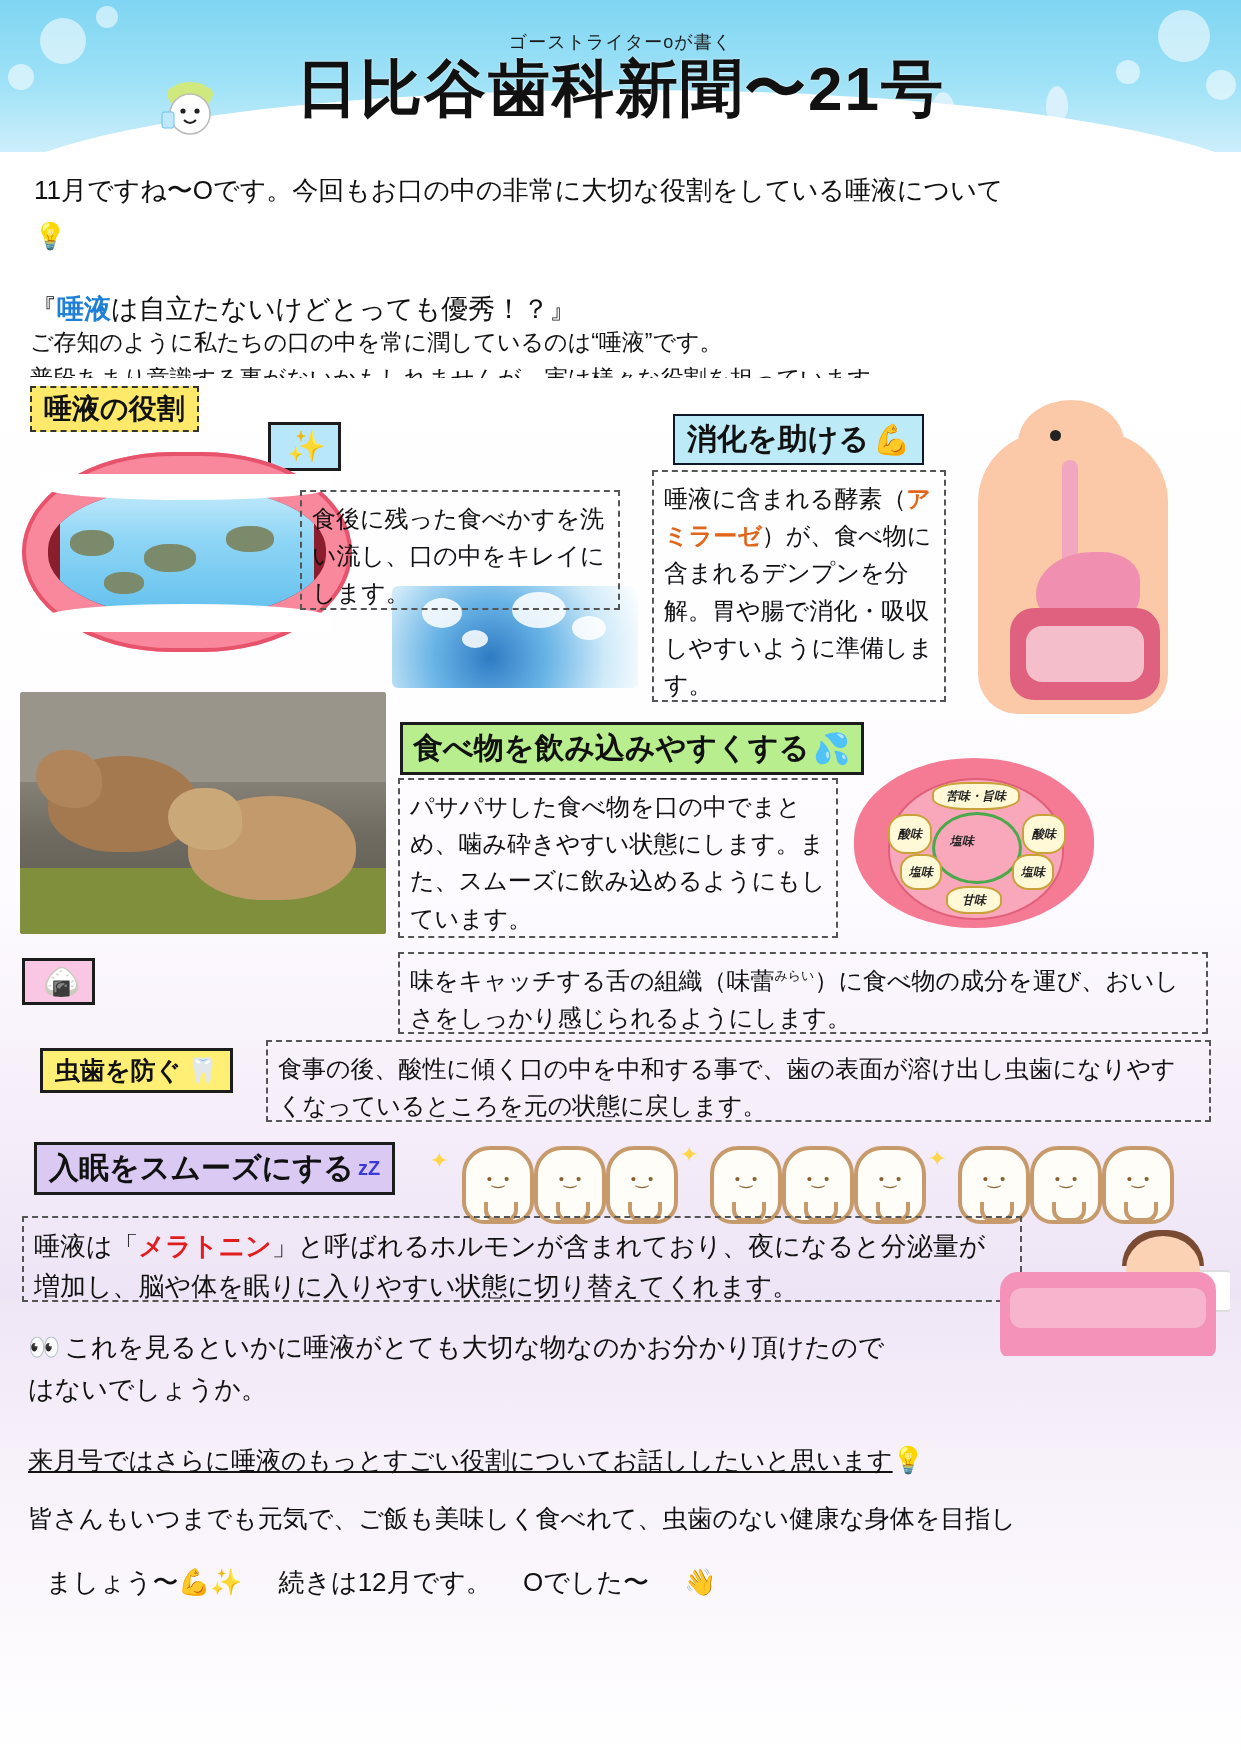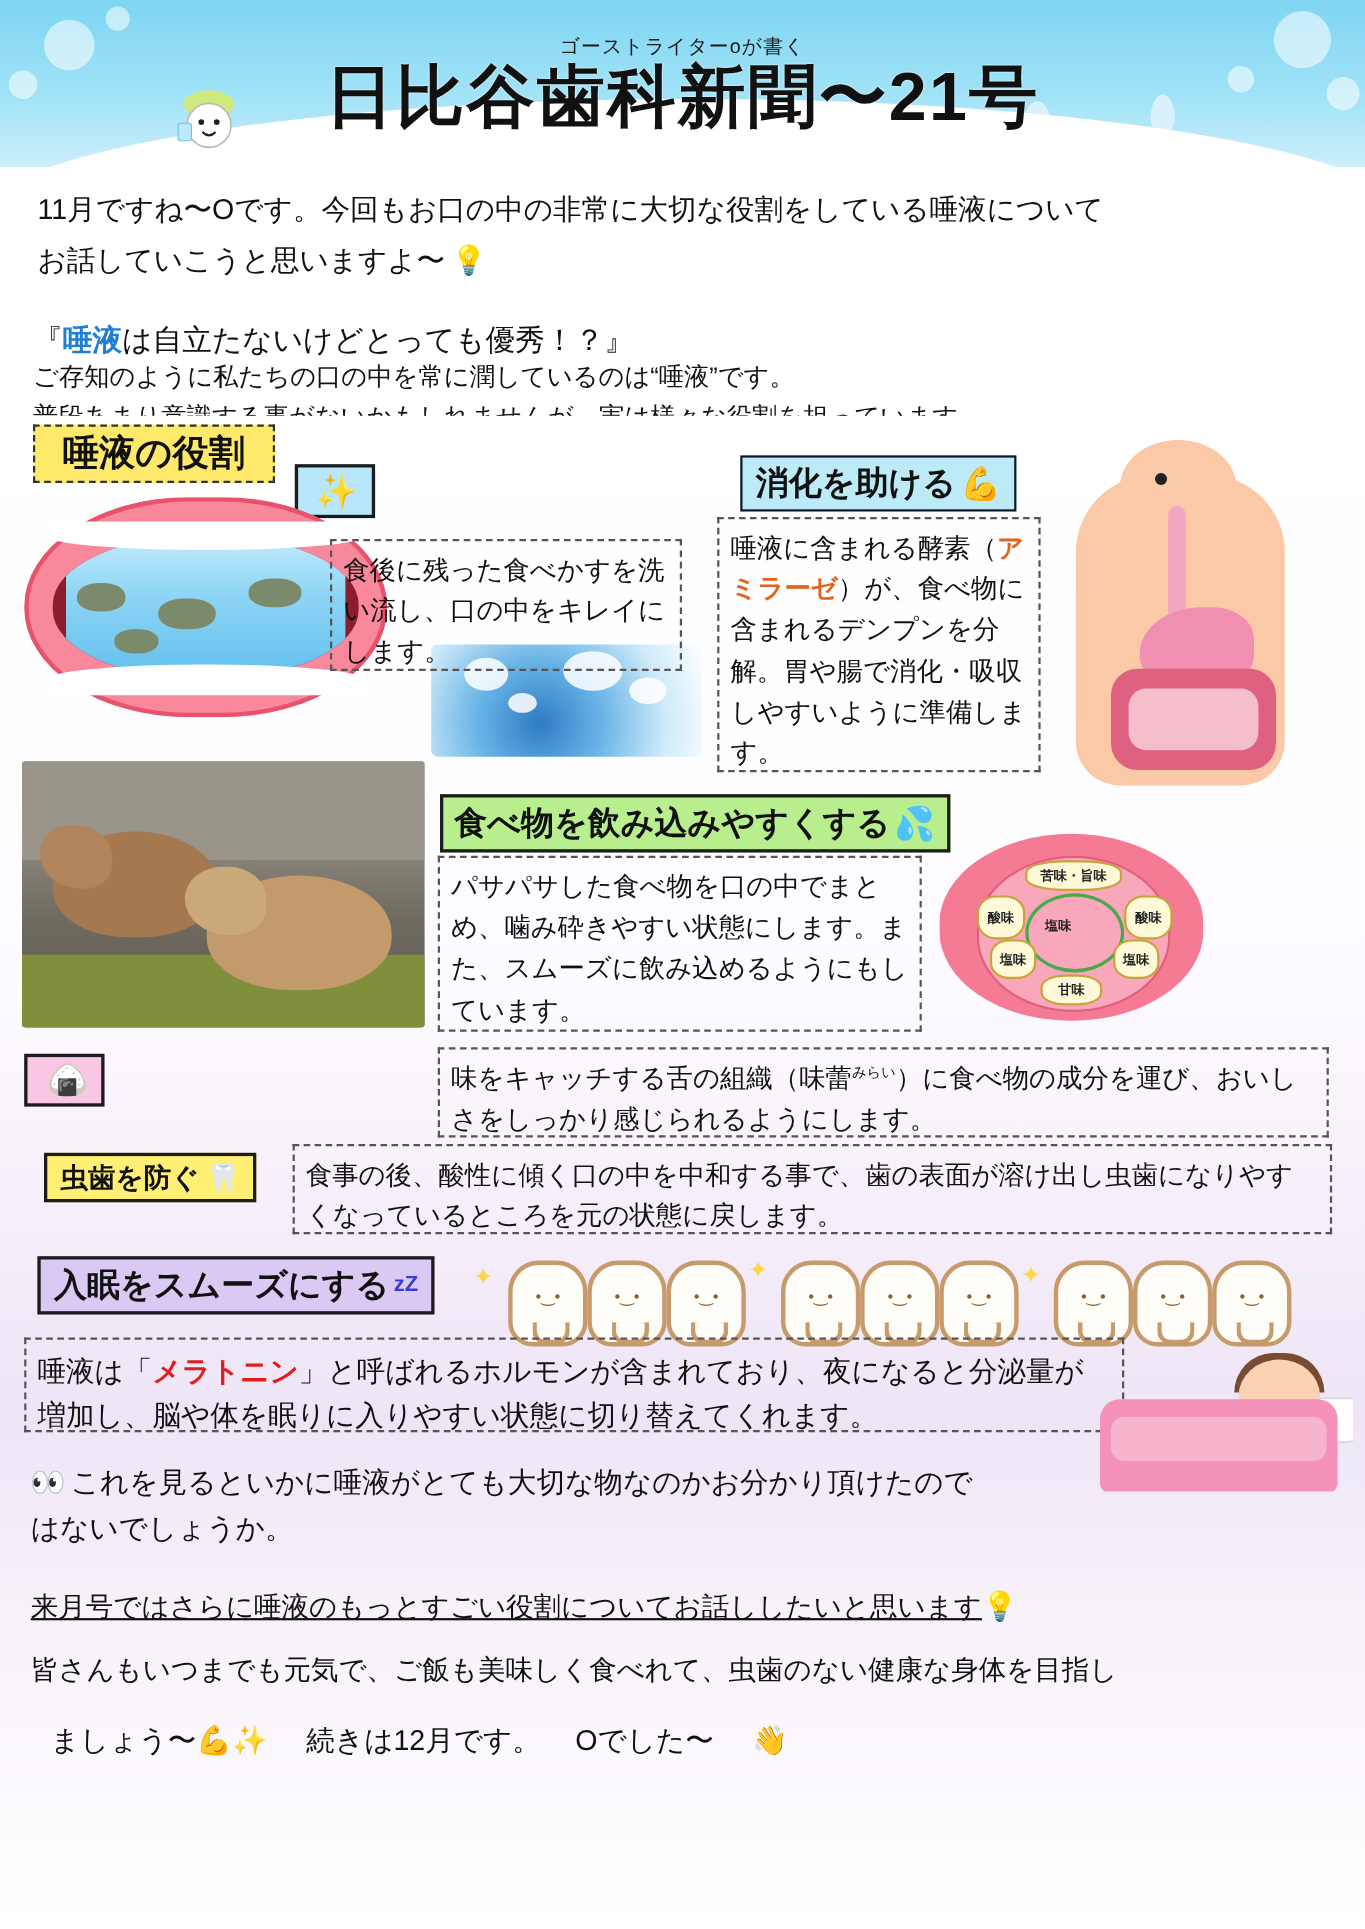--- a/index.html
+++ b/index.html
@@ -53,22 +53,22 @@
   .tailbg{
     position:absolute;left:0;top:1300px;width:1241px;height:454px;
     background:linear-gradient(180deg,#efe6f6 0%,#f7f1fa 35%,#ffffff 100%);
   }
   
   .lbl{
     position:absolute;font-weight:bold;color:#111;display:flex;align-items:center;
     box-sizing:border-box;
   }
   .lbl-role{
-    left:30px;top:386px;font-size:33px;background:#ffe96b;
-    border:2px dashed #333;padding:2px 25px;
+    left:30px;top:386px;font-size:28px;background:#ffe96b;
+    border:2px dashed #333;padding:2px 12px;
   }
   .lbl-clean{
     left:268px;top:422px;font-size:31px;background:#b8e7fb;border:3px solid #1c1c1c;
     padding:3px 12px;
   }
   .lbl-digest{
     left:673px;top:414px;font-size:30px;background:#bdeaf7;border:2px solid #0f172a;
     padding:3px 12px;
   }
   .lbl-swallow{
@@ -96,21 +96,21 @@
   .box-clean{left:300px;top:490px;width:320px;height:120px;}
   .box-digest{left:652px;top:470px;width:294px;height:232px;}
   .box-swallow{left:398px;top:778px;width:440px;height:160px;}
   .box-tasty{left:398px;top:952px;width:810px;height:82px;font-size:24px;}
   .box-cavity{left:266px;top:1040px;width:945px;height:82px;}
   .box-melatonin{left:22px;top:1216px;width:1000px;height:86px;font-size:26px;}
   .orange{color:#e1661b;font-weight:bold;}
   .red{color:#e11d1d;font-weight:bold;}
   .ruby{font-size:13px;vertical-align:super;}
   
-  .img{position:absolute;overflow:hidden;}
+  .img{position:absolute;overflow:hidden;font-style:italic;}
   
   .mouth{left:22px;top:452px;width:330px;height:200px;}
   .mouth .lipshape{
     position:absolute;left:0;top:0;width:330px;height:200px;
     background:#f9889c;border-radius:50%/55%;
     box-shadow:inset 0 0 0 4px #e8536c;
   }
   .mouth .inner{
     position:absolute;left:26px;top:34px;width:278px;height:132px;
     background:#8b1e2c;border-radius:50%/48%;
@@ -271,21 +271,20 @@
 
   <div class="headtitle-wrap">
     <div class="ghost-line">ゴーストライターoが書く</div>
     <div class="main-title">日比谷歯科新聞〜21号</div>
   </div>
 </div>
 
 <div class="intro">
   <div>11月ですね〜Oです。今回もお口の中の非常に大切な役割をしている唾液について</div>
   <div style="display:flex;align-items:center;gap:6px;">
-    <span>お話していこうと思いますよ〜</span>
     <span class="emo">💡</span>
   </div>
 </div>
 
 <div class="intro2">
   <span>『</span><span class="blue">唾液</span><span>は自立たないけどとっても優秀！？』</span>
 </div>
 
 <div class="intro3">
   <div>ご存知のように私たちの口の中を常に潤しているのは“唾液”です。</div>

